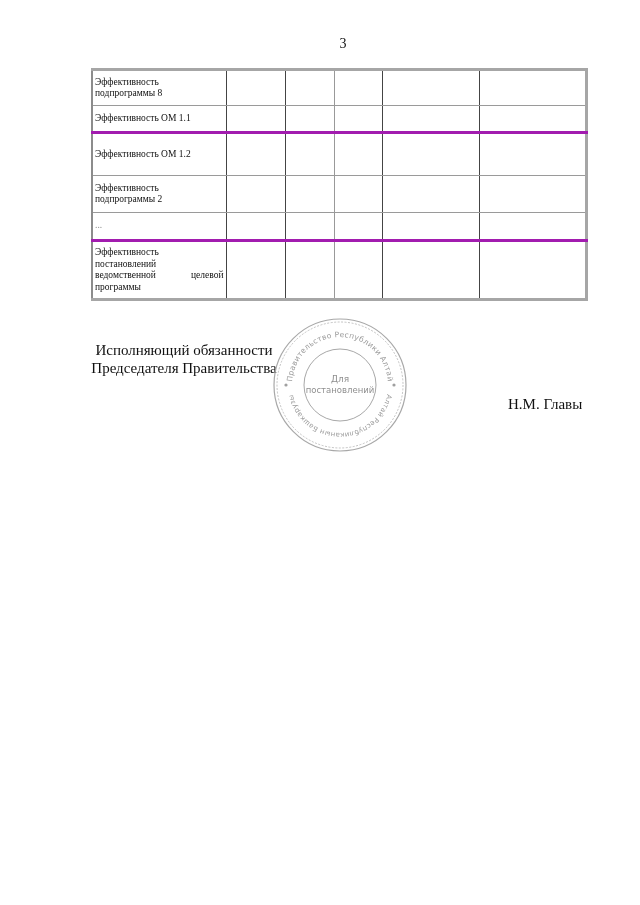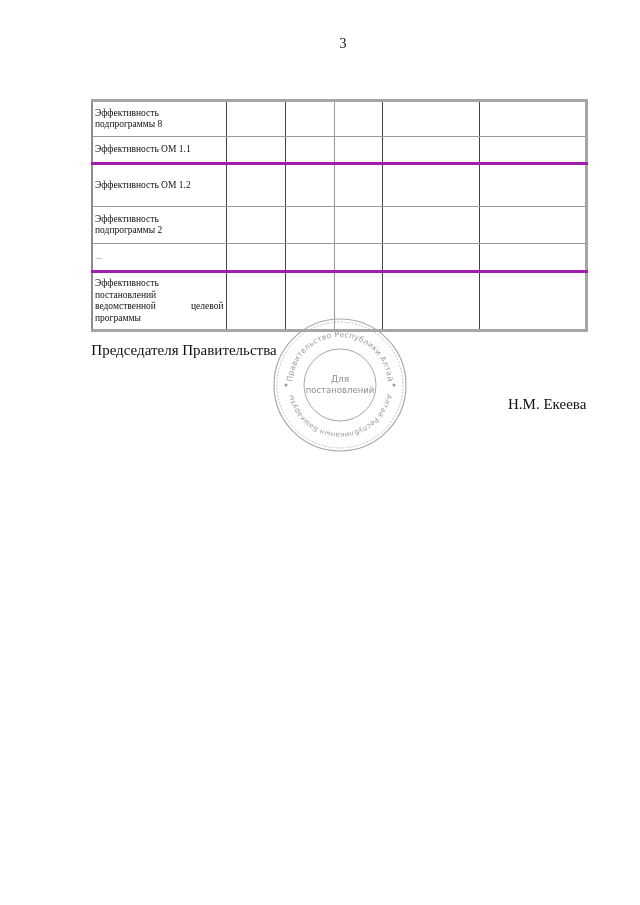--- a/index.html
+++ b/index.html
@@ -13,21 +13,20 @@
     font-size: 14px;
   }
   table.eff {
     position: absolute; left: 91px; top: 68px;
     border-collapse: collapse; table-layout: fixed;
     width: 494px;
     border-top: 3px solid #a6a6a6;
     border-bottom: 3px solid #a6a6a6;
     border-left: 2px solid #8c8c8c;
     border-right: 3px solid #a6a6a6;
-    margin-top: 31px;
   }
   table.eff td {
     border-top: 1px solid #9a9a9a;
     border-bottom: 1px solid #9a9a9a;
     border-left: 1px solid #444;
     border-right: 1px solid #444;
     padding: 0 2px 0 2px;
     font-size: 9.5px;
     line-height: 11.5px;
     vertical-align: middle;
@@ -115,20 +114,21 @@
     <td></td>
     <td class="light"></td>
     <td></td>
     <td></td>
     <td></td>
   </tr>
 </tbody>
   </table>
 
 <div class="sig-left">
+  <div>Исполняющий обязанности</div>
   <div>Председателя Правительства</div>
 </div>
 
 <div class="stamp">
   <svg viewBox="0 0 140 140" xmlns="http://www.w3.org/2000/svg">
     <defs>
       <path id="topArc" d="M 22 70 A 48 48 0 0 1 118 70"></path>
       <path id="botArc" d="M 24 76 A 46 46 0 0 0 116 76"></path>
     </defs>
     <circle cx="70" cy="70" r="66" fill="none" stroke="#a8a8a8" stroke-width="1.2"></circle>
@@ -140,13 +140,13 @@
       <textPath href="#topArc" startOffset="50%" text-anchor="middle">Правительство Республики Алтай</textPath>
     </text>
     <text font-family="DejaVu Sans, sans-serif" font-size="7" fill="#9a9a9a" letter-spacing="0.2" transform="rotate(180 70 70)">
       <textPath href="#topArc" startOffset="50%" text-anchor="middle">Алтай Республиканын Башкарузы</textPath>
     </text>
     <text x="70" y="67" text-anchor="middle" font-family="DejaVu Sans, sans-serif" font-size="9" fill="#8f8f8f">Для</text>
     <text x="70" y="78" text-anchor="middle" font-family="DejaVu Sans, sans-serif" font-size="8.5" fill="#8f8f8f">постановлений</text>
   </svg>
 </div>
 
-<div class="sig-right">Н.М. Екеева</div>
+<div class="sig-right">Н.М. Главы</div>
 
 </body></html>

